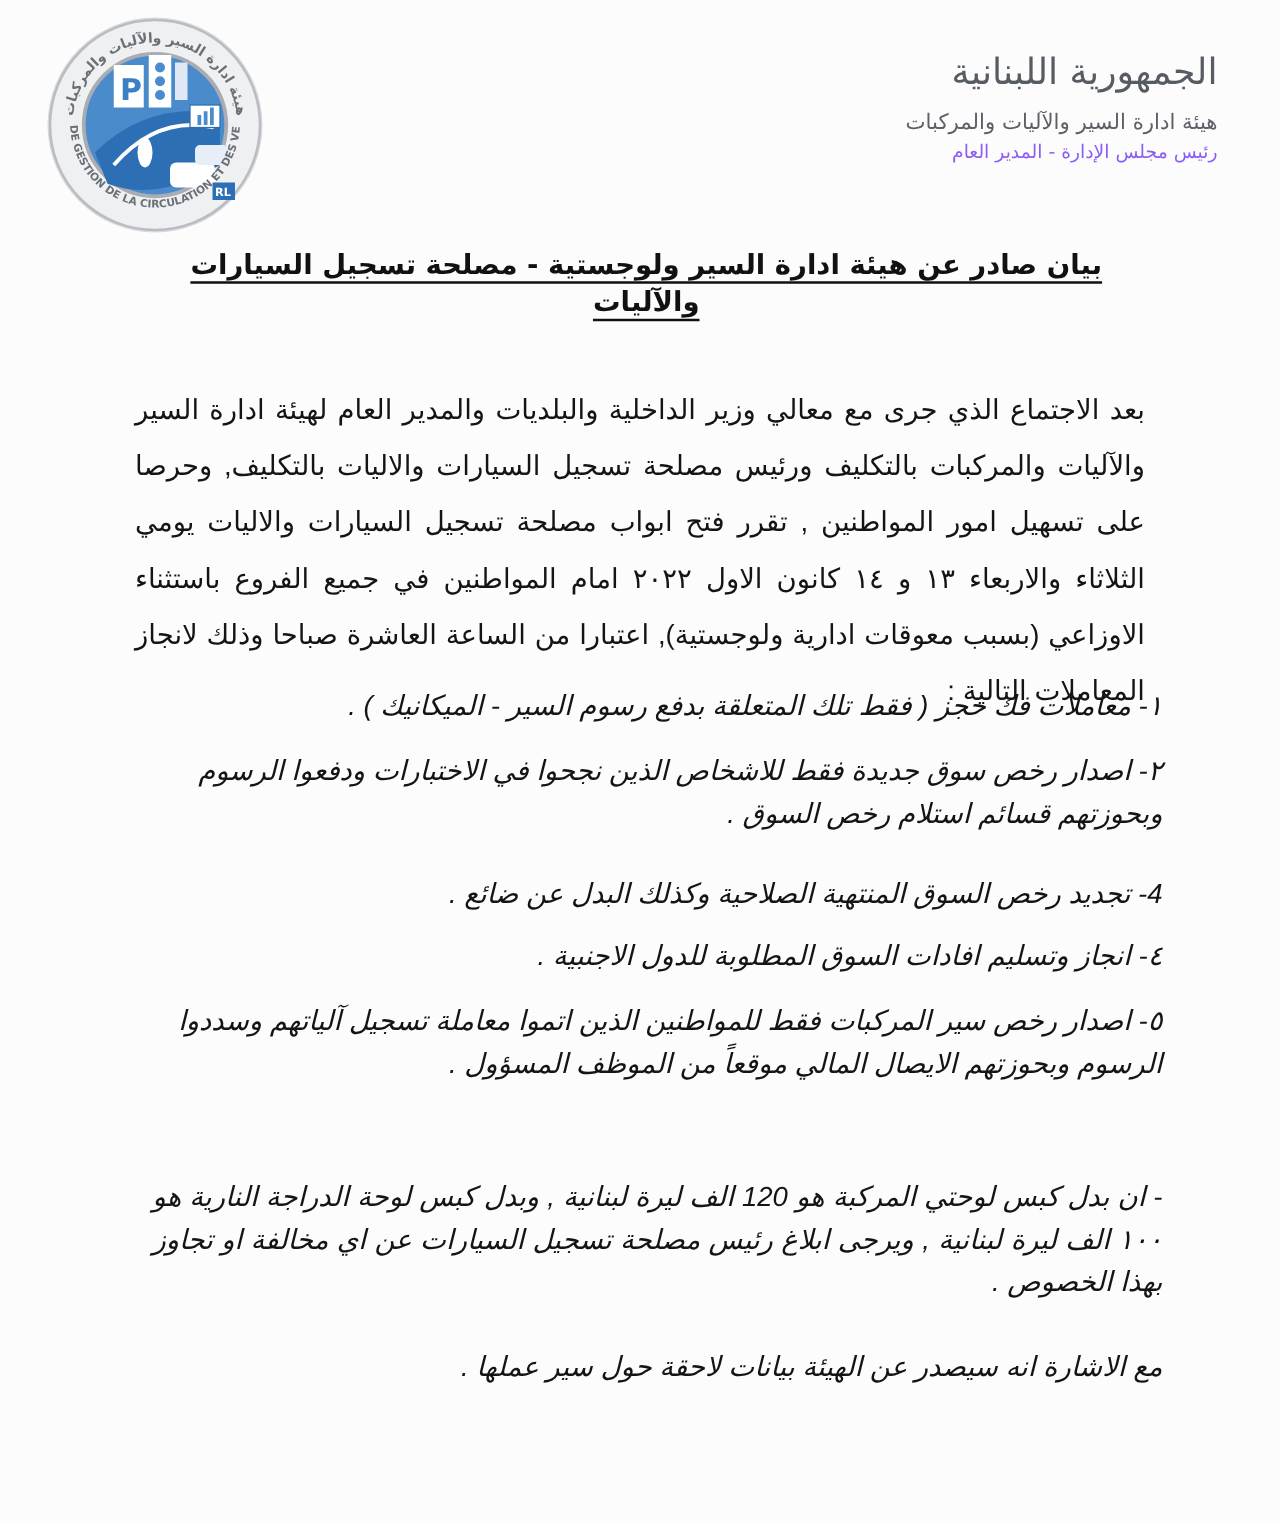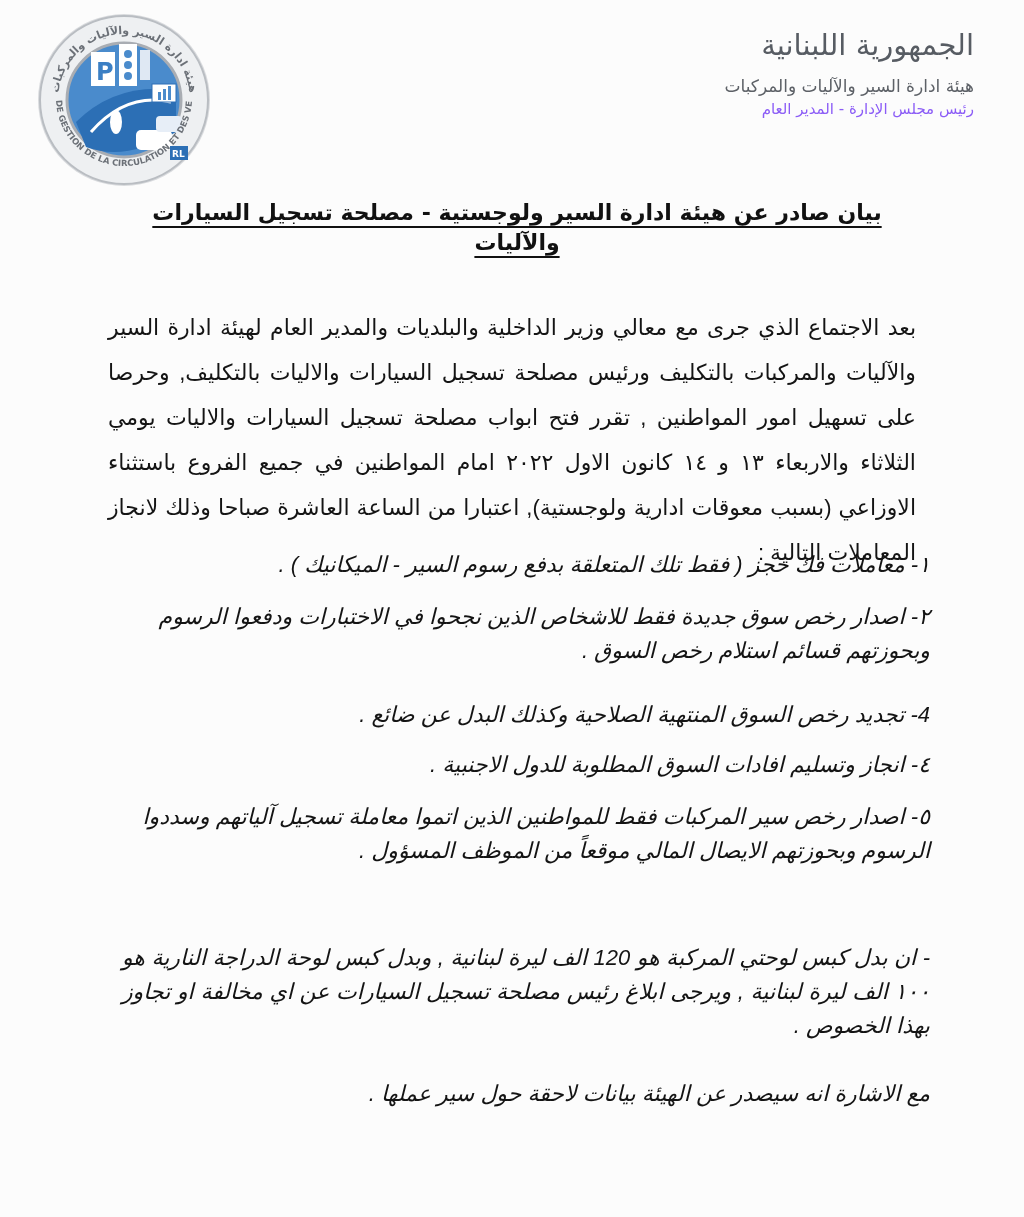--- a/index.html
+++ b/index.html
@@ -10,21 +10,21 @@
     color: #111;
     position: relative;
   }
   .logo {
     position: absolute; left: 36px; top: 12px; width: 176px; height: 176px;
   }
   .header-right {
     position: absolute; right: 50px; top: 28px; direction: rtl; text-align: right;
     color: #5a5f66;
   }
-  .hdr1 { font-size: 29px; line-height: 34px; color: #575c63; }
+  .hdr1 { font-size: 29px; line-height: 34px; color: #575c63; margin-top: 12px; }
   .hdr2 { font-size: 26px; line-height: 32px; color: #575c63; }
   .hdr3 { font-size: 17px; line-height: 24px; margin-top: 12px; color: #5d6167; }
   .hdr4 { font-size: 15px; line-height: 22px; color: #8b5cf6; }
   .title {
     position: absolute; top: 198px; left: 150px; width: 734px;
     direction: rtl; text-align: center;
     font-size: 22px; font-weight: bold; text-decoration: underline;
     text-underline-offset: 6px; line-height: 30px;
   }
   .body {

